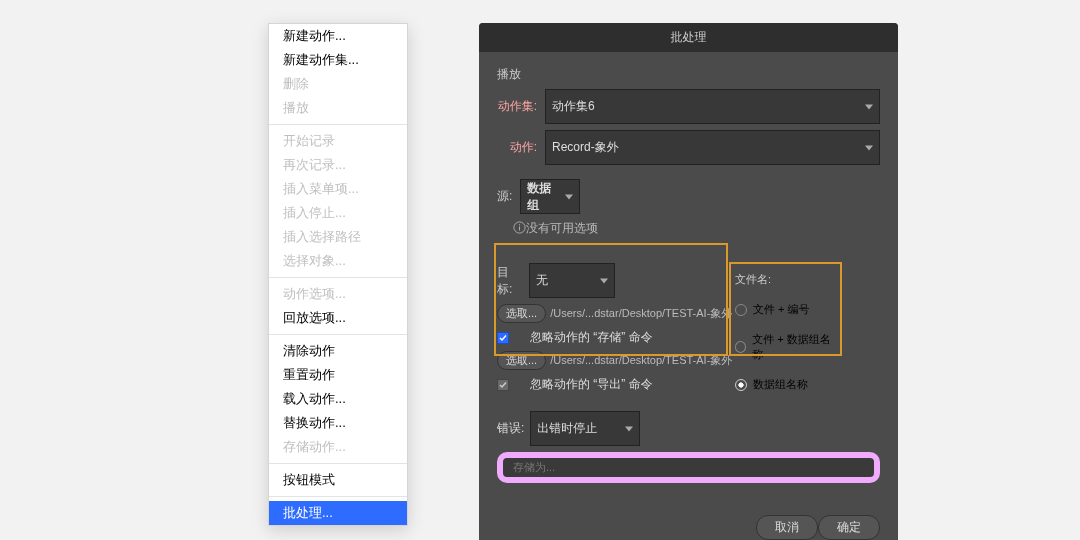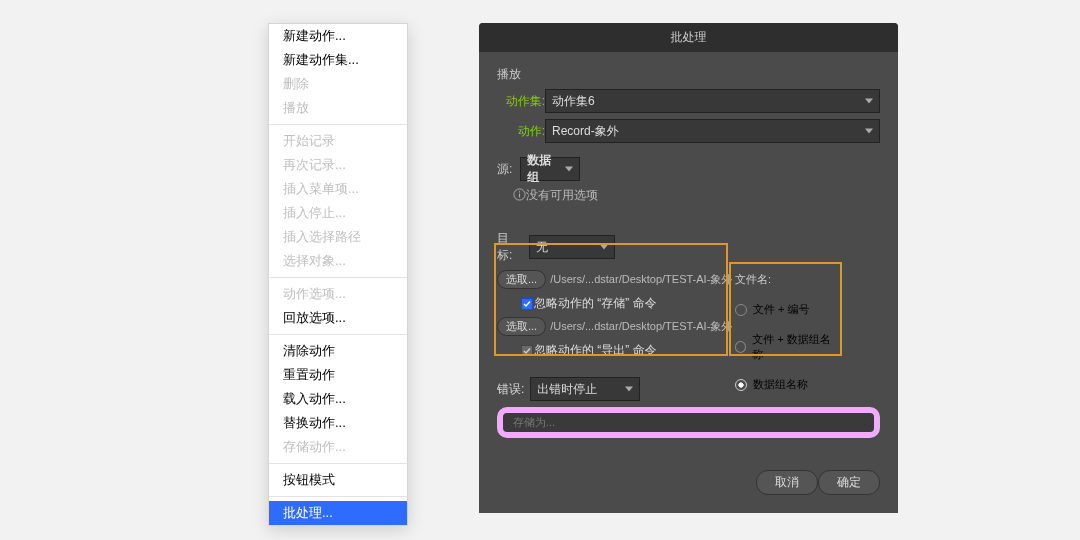--- a/index.html
+++ b/index.html
@@ -11,37 +11,37 @@
   .menu .item.disabled { color:#bfbfbf; }
   .menu .item.selected { background:#2e6cff; color:#fff; }
   .menu hr { border:none; border-top:1px solid #e3e3e3; margin:4px 0; }
 
   
   .dlg { position:absolute; left:479px; top:23px; width:419px; background:#4b4b4b; color:#ddd; border-radius:4px 4px 0 0; overflow:hidden; font-size:12px; }
   .titlebar { background:#2e2e2e; text-align:center; font-size:12px; color:#ccc; padding:6px 0; }
   .panel { padding:14px 18px 18px; }
   .section-title { color:#ccc; margin-bottom:6px; }
   .row { display:flex; align-items:center; margin-bottom:6px; }
-  .lbl { color:#84cc16; width:48px; text-align:right; }
+  .lbl { color:#fca5a5; width:48px; text-align:right; padding-right:8px; }
   .lbl2 { color:#ccc; padding-right:8px; }
-  .select { flex:1; background:#383838; border:1px solid #222; color:#ddd; padding:2px 20px 2px 6px; position:relative; height:24px; display:flex; align-items:center; }
+  .select { flex:1; background:#383838; border:1px solid #222; color:#ddd; padding:2px 20px 2px 6px; position:relative; height:35px; display:flex; align-items:center; }
   .select.short { flex:none; width:86px; }
   .select.xshort { flex:none; width:60px;font-weight:bold; }
   .select::after { content:""; position:absolute; right:6px; top:50%; transform:translateY(-50%); width:0; height:0; border-left:4px solid transparent; border-right:4px solid transparent; border-top:5px solid #aaa; }
   .info-row { display:flex; align-items:center; gap:0; margin:4px 0 10px 16px; color:#bbb; }
   .info-row svg { flex-shrink:0; }
 
   .hl { position:absolute; border:2px solid #d99a2b; pointer-events:none; }
   .hl1 { left:494px; top:243px; width:234px; height:113px; }
   .hl2 { left:729px; top:262px; width:113px; height:94px; }
 
   .target-block { margin-top:26px; }
   .pillbtn { display:inline-flex; align-items:center; gap:2px; background:#555; border:1px solid #333; border-radius:10px; color:#ddd; padding:1px 8px; font-size:11px; }
   .path { color:#bbb; font-size:11px; margin-left:4px; }
-  .chkrow { display:flex; align-items:center; gap:1px; margin:5px 0;padding-left:24px; }
+  .chkrow { display:flex; align-items:center; gap:21px; margin:5px 0; }
   .chk { width:12px; height:12px; background:#2e6cff; border:1px solid #1a4fcc; display:flex; align-items:center; justify-content:center; }
   .chk svg { display:block; }
   .chkmuted { width:12px; height:12px; background:#6a6a6a; border:1px solid #444; display:flex; align-items:center; justify-content:center; }
 
   .fn-block { position:absolute; left:735px; top:272px; width:100px; }
   .radio-row { display:flex; align-items:center; gap:6px; margin:15px 0; font-size:11px; }
   .radio { width:12px; height:12px; border-radius:50%; border:1px solid #888; }
   .radio.sel { background:radial-gradient(circle,#fff 0 35%,#4b4b4b 38% 100%); border-color:#ccc; }
 
   .err-row { display:flex; align-items:center; gap:6px; margin-top:18px; }

